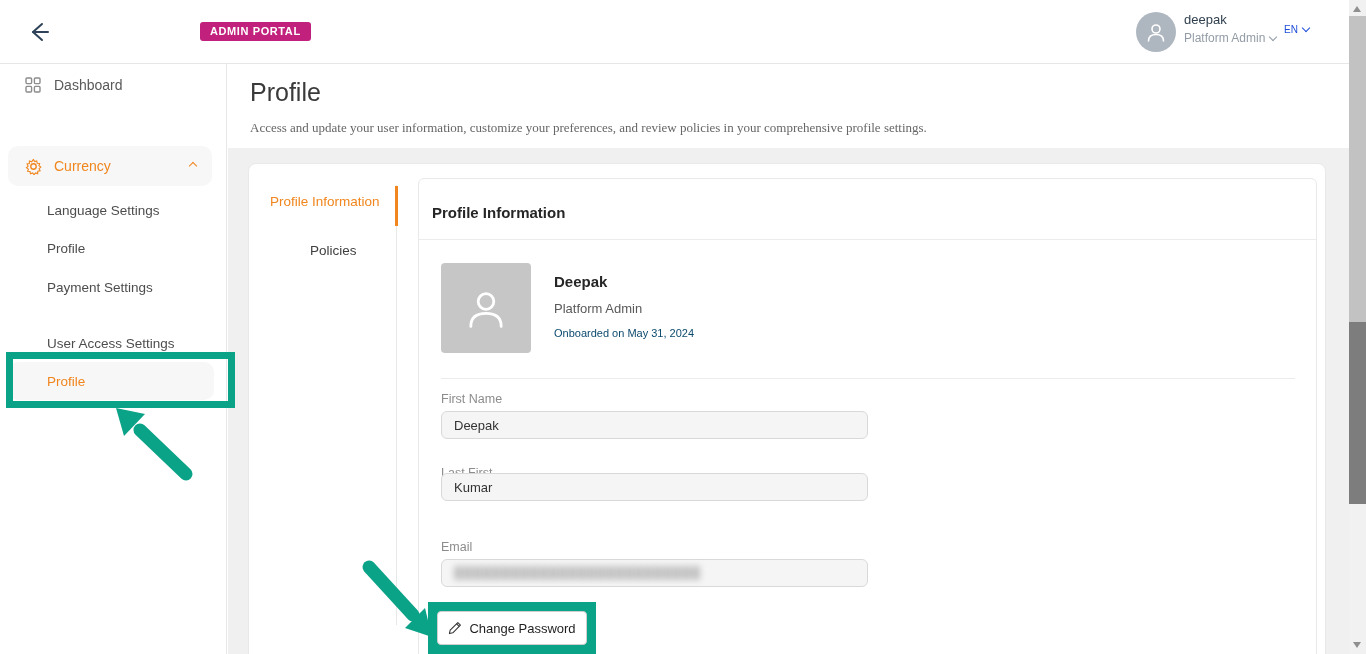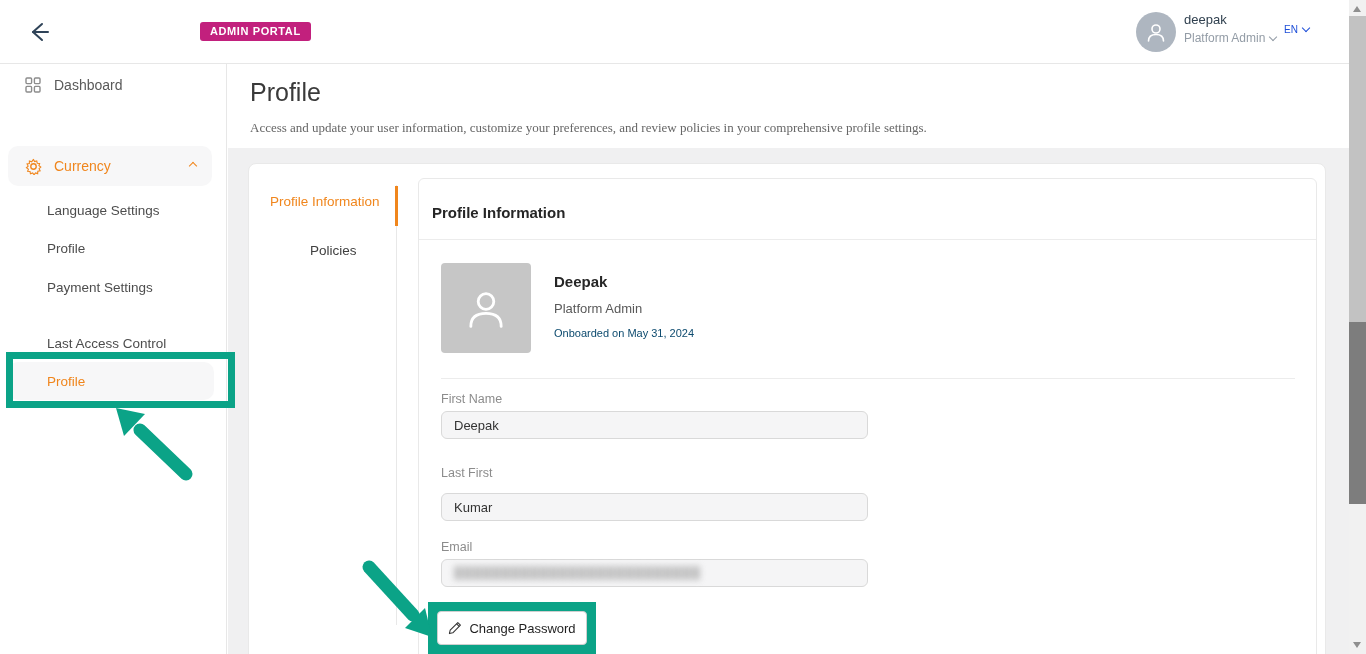--- a/index.html
+++ b/index.html
@@ -136,21 +136,21 @@
             </g>
           </svg>
       </span>
       <span>Currency</span>
       <span class="chev chev-up settings-chev"></span>
     </div>
 
     <div class="side-sub" style="top:139px;">Language Settings</div>
     <div class="side-sub" style="top:177px;">Profile</div>
     <div class="side-sub" style="top:216px;">Payment Settings</div>
-    <div class="side-sub" style="top:272px;">Last Access Control</div>
+    <div class="side-sub" style="top:272px;">User Access Settings</div>
     <div class="profile-row"></div>
     <div class="side-sub orange" style="top:310px;">Profile</div>
   </div>
 
   <div class="main-bg"></div>
   <div class="page-title">Profile</div>
   <div class="page-desc">Access and update your user information, customize your preferences, and review policies in your comprehensive profile settings.</div>
 
   <div class="card"></div>
   <div class="tab active" style="left:270px;top:194px;z-index:6;">Profile Information</div>
@@ -172,21 +172,21 @@
     <div class="p-role">Platform Admin</div>
     <div class="p-onb">Onboarded on May 31, 2024</div>
     <div class="panel-div2"></div>
 
     <div class="f-label" style="top:213px;">First Name</div>
     <div class="f-input" style="top:232px;">
         <span>Deepak</span>
       </div>
 
     <div class="f-label" style="top:287px;">Last First</div>
-    <div class="f-input" style="top:314px;">
+    <div class="f-input" style="top:294px;">
         <span>Kumar</span>
       </div>
 
     <div class="f-label" style="top:361px;">Email</div>
     <div class="f-input" style="top:380px;">
         <span class="masked">██████████████████████████</span>
       </div>
   </div>
 
   <div class="cp-green"></div>

